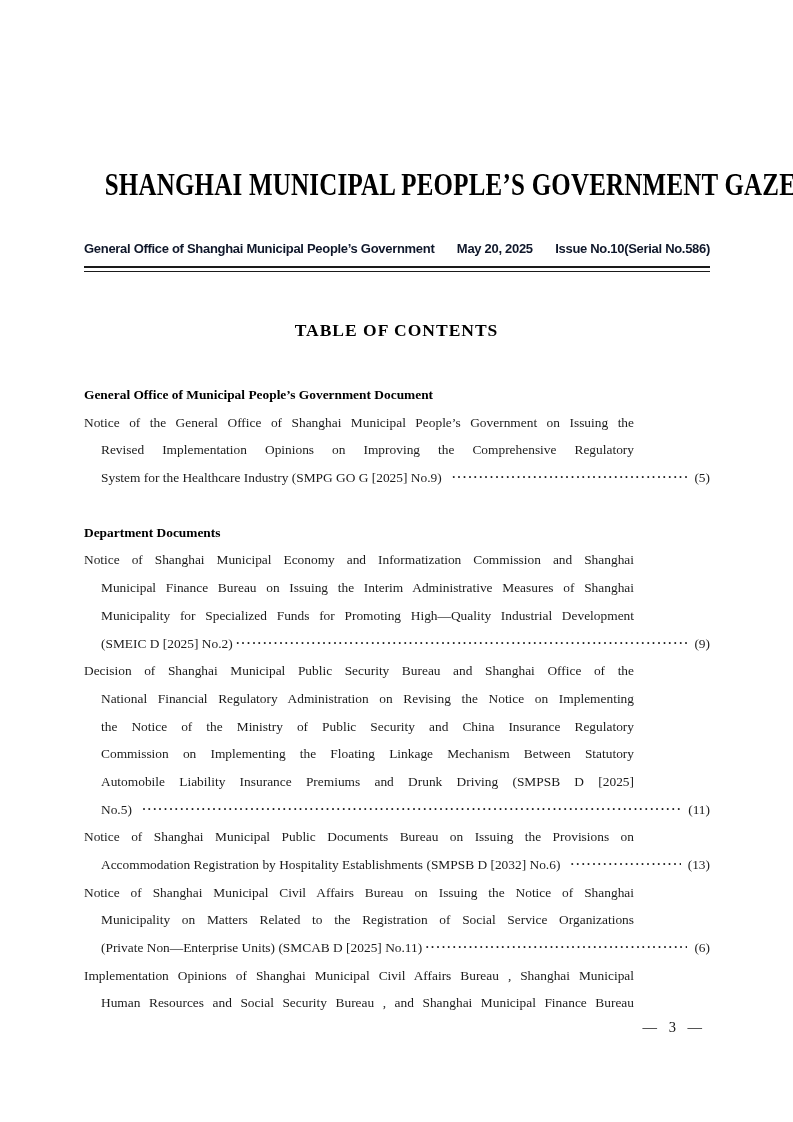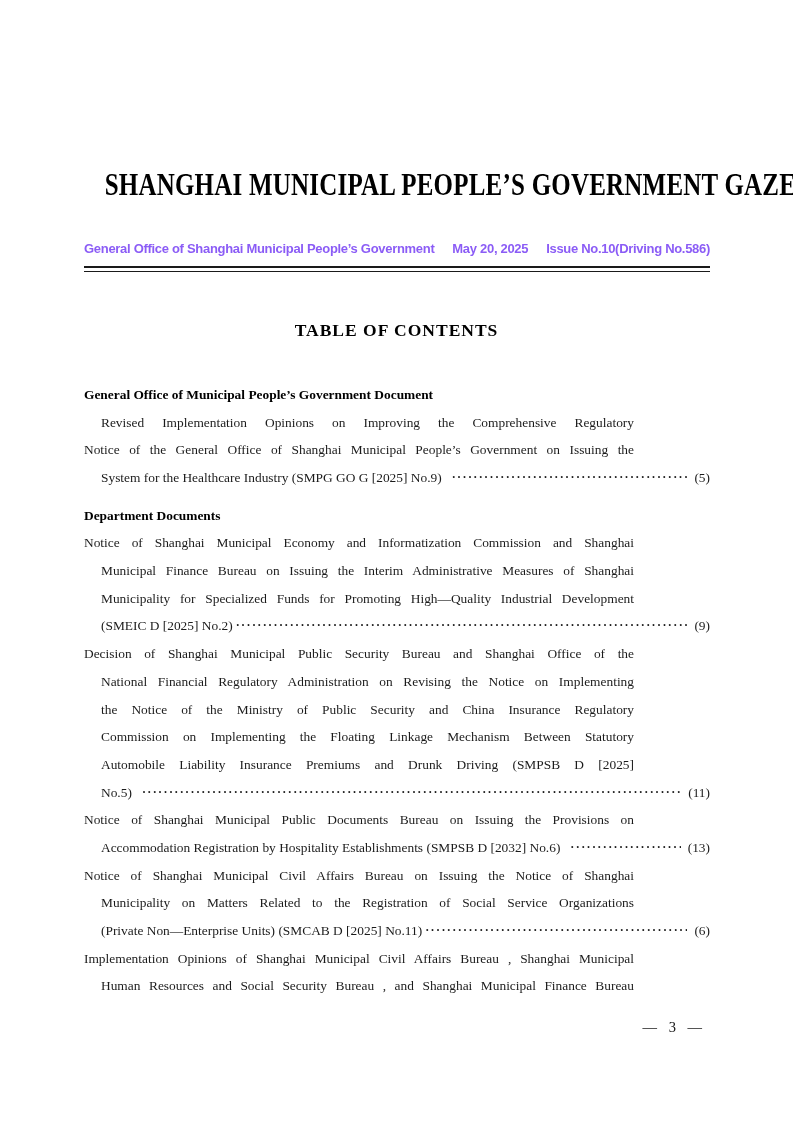--- a/index.html
+++ b/index.html
@@ -38,21 +38,21 @@
     width: 626px;
     display: flex;
     justify-content: space-between;
     align-items: baseline;
     font-family: "Liberation Sans", "DejaVu Sans", sans-serif;
     font-weight: bold;
     font-size: 13px;
     letter-spacing: -0.3px;
     line-height: 17px;
     white-space: nowrap;
-    color: #8b5cf6;
+    color: #0f172a;
   }
   .double-rule {
     position: absolute;
     top: 266px;
     left: 84px;
     width: 626px;
     height: 3px;
     border-top: 2px solid #1a1a1a;
     border-bottom: 1px solid #1a1a1a;
   }
@@ -82,24 +82,24 @@
     width: 550px;
     box-sizing: border-box;
   }
   .just {
     text-align: justify;
     text-align-last: justify;
     text-justify: inter-word;
   }
   .ind { padding-left: 17px; }
   .sec-heading { font-weight: bold; color: #000; }
-  .sec + .sec { margin-top: 10px; }
+  .sec + .sec { margin-top: 27px; }
   .leader-line {
     display: flex;
-    align-items: flex-end;
+    align-items: center;
     width: 626px;
   }
   .leader-line .t { white-space: nowrap; }
   .leader {
     flex: 1;
     overflow: hidden;
     white-space: nowrap;
     letter-spacing: 1.4px;
     margin-left: 3px;
     margin-right: 7px;
@@ -123,33 +123,33 @@
 </head>
 <body>
 
 <div class="doc">
 
   <h1 class="masthead-title"><span class="inner">SHANGHAI MUNICIPAL PEOPLE’S GOVERNMENT GAZETTE</span></h1>
 
   <div class="issuer-row">
     <span>General Office of Shanghai Municipal People’s Government</span>
     <span>May 20, 2025</span>
-    <span>Issue No.10(Driving No.586)</span>
+    <span>Issue No.10(Serial No.586)</span>
   </div>
 
   <div class="double-rule"></div>
 
   <h2 class="toc-title">TABLE OF CONTENTS</h2>
 
   <div class="toc" id="toc">
       <div class="sec">
         <div class="line sec-heading">General Office of Municipal People’s Government Document</div>
         <div>
+          <div class="line just">Notice of the General Office of Shanghai Municipal People’s Government on Issuing the</div>
           <div class="line just ind">Revised Implementation Opinions on Improving the Comprehensive Regulatory</div>
-          <div class="line just">Notice of the General Office of Shanghai Municipal People’s Government on Issuing the</div>
           <div class="line leader-line ind">
             <span class="t">System for the Healthcare Industry (SMPG GO G [2025] No.9)</span>
             <span class="leader g">····························································································································································································································</span>
             <span class="pg">(5)</span>
           </div>
         </div>
       </div>
       <div class="sec">
         <div class="line sec-heading">Department Documents</div>
         <div>

